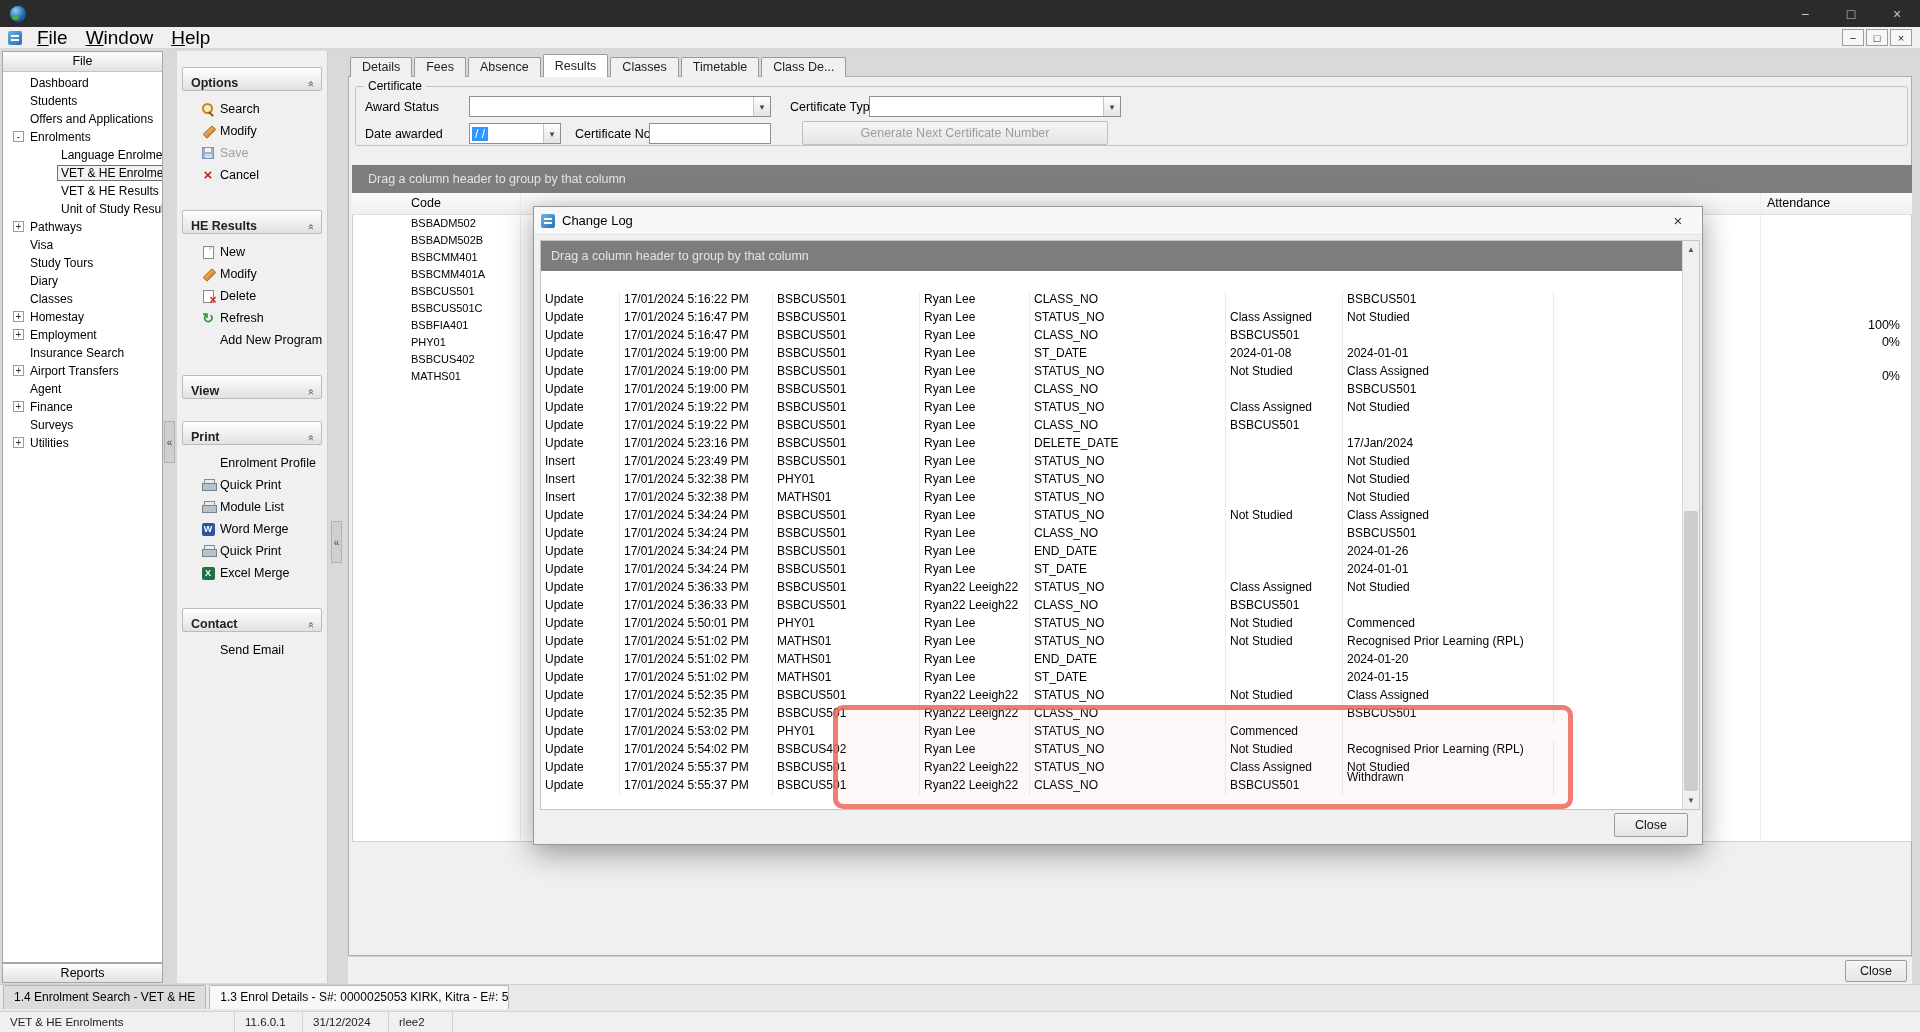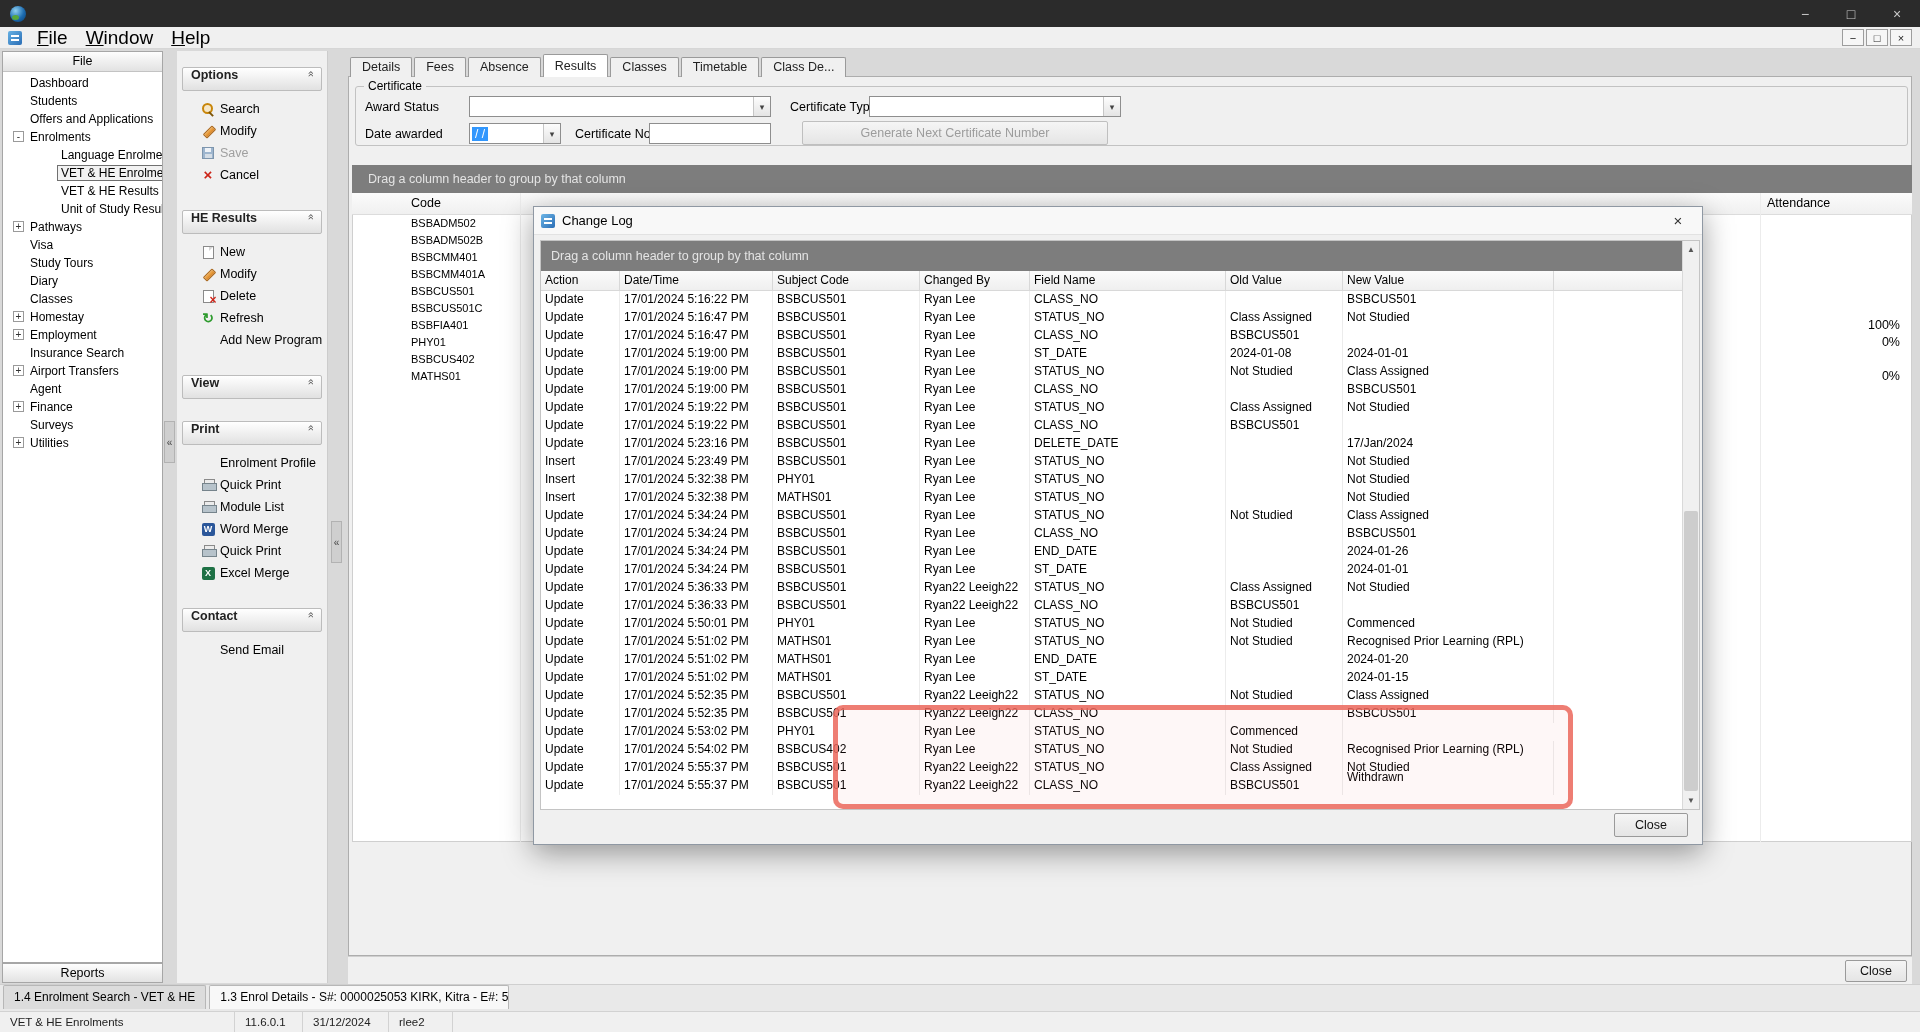--- a/index.html
+++ b/index.html
@@ -42,21 +42,21 @@
   .splitter { position:absolute; top:51px; height:932px; background:#d9d9d9; }
   .splitter.s1 { left:163px; width:14px; }
   .splitter.s2 { left:328px; width:18px; }
   .collapse-btn { position:absolute; left:1px; width:11px; height:42px; background:#cfcfcf; border:1px solid #b2b2b2; font-size:10px; color:#444; display:flex; align-items:center; justify-content:center; }
   .s1 .collapse-btn { top:370px; }
   .s2 .collapse-btn { top:470px; left:3px; }
 
   
   .options-panel { position:absolute; left:177px; top:51px; width:151px; height:932px; background:#f0f0f0; border-right:1px solid #cccccc; padding:16px 5px 0 5px; }
   .nav-group { margin-bottom:22px; }
-  .nav-header { height:24px; background:linear-gradient(#ffffff,#e1e1e1); border:1px solid #bcbcbc; border-radius:2px; display:flex; align-items:flex-start; padding:0 8px; font-size:12.5px; font-weight:bold; color:#222; }
+  .nav-header { height:24px; background:linear-gradient(#ffffff,#e1e1e1); border:1px solid #bcbcbc; border-radius:2px; display:flex; align-items:flex-end; padding:0 8px; font-size:12.5px; font-weight:bold; color:#222; }
   .nav-header .chev { margin-left:auto; transform:rotate(-90deg); font-size:11px; font-weight:normal; color:#555; }
   .nav-body { padding:7px 0 2px 0; }
   .nav-item { height:22px; display:flex; align-items:center; font-size:12.5px; padding-left:14px; cursor:default; }
   .nav-item.disabled .nav-label { color:#9f9f9f; }
   .nav-icon-slot { width:24px; display:flex; align-items:center; justify-content:center; flex:none; }
   .nav-label { white-space:nowrap; overflow:hidden; }
   
   .ico { display:inline-flex; align-items:center; justify-content:center; }
   .i-search { position:relative; width:14px; height:14px; }
   .i-search::before { content:""; position:absolute; left:1px; top:1px; width:7px; height:7px; border:2px solid #c8860a; border-radius:50%; background:#f6e7c8; }
@@ -420,29 +420,20 @@
   <div class="btn btn-close-main">Close</div>
 
   <div class="dialog">
     <div class="dialog-titlebar">
       <span class="dlg-icon"></span>
       <span class="dlg-title">Change Log</span>
       <span class="dlg-x">×</span>
     </div>
     <div class="dlg-grid">
       <div class="dlg-dragbar">Drag a column header to group by that column</div>
-      <div class="dlg-header" id="dlg-header">
-          <span class="dlg-hcell" style="width: 79px;">Action</span>
-          <span class="dlg-hcell" style="width: 153px;">Date/Time</span>
-          <span class="dlg-hcell" style="width: 147px;">Subject Code</span>
-          <span class="dlg-hcell" style="width: 110px;">Changed By</span>
-          <span class="dlg-hcell" style="width: 196px;">Field Name</span>
-          <span class="dlg-hcell" style="width: 117px;">Old Value</span>
-          <span class="dlg-hcell" style="width: 211px;">New Value</span>
-        </div>
       <div class="dlg-rows" id="dlg-rows">
           <div class="dlg-row">
             <span class="dlg-cell" style="width: 79px;">Update</span>
             <span class="dlg-cell" style="width: 153px;">17/01/2024 5:16:22 PM</span>
             <span class="dlg-cell" style="width: 147px;">BSBCUS501</span>
             <span class="dlg-cell" style="width: 110px;">Ryan Lee</span>
             <span class="dlg-cell" style="width: 196px;">CLASS_NO</span>
             <span class="dlg-cell" style="width: 117px;"></span>
             <span class="dlg-cell" style="width: 211px;">BSBCUS501</span>
           </div>

